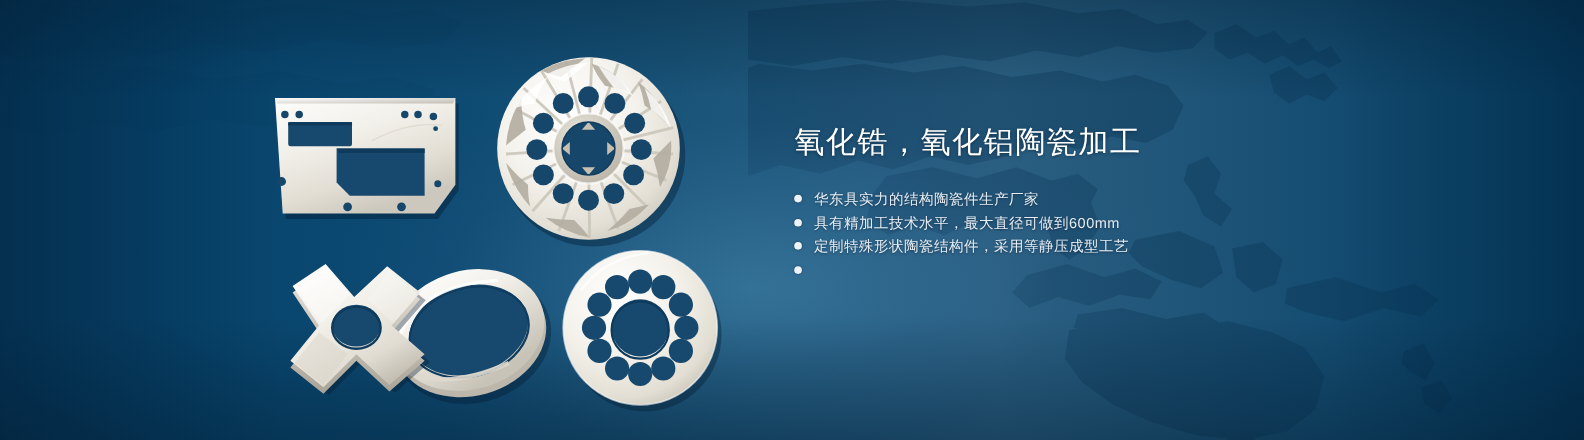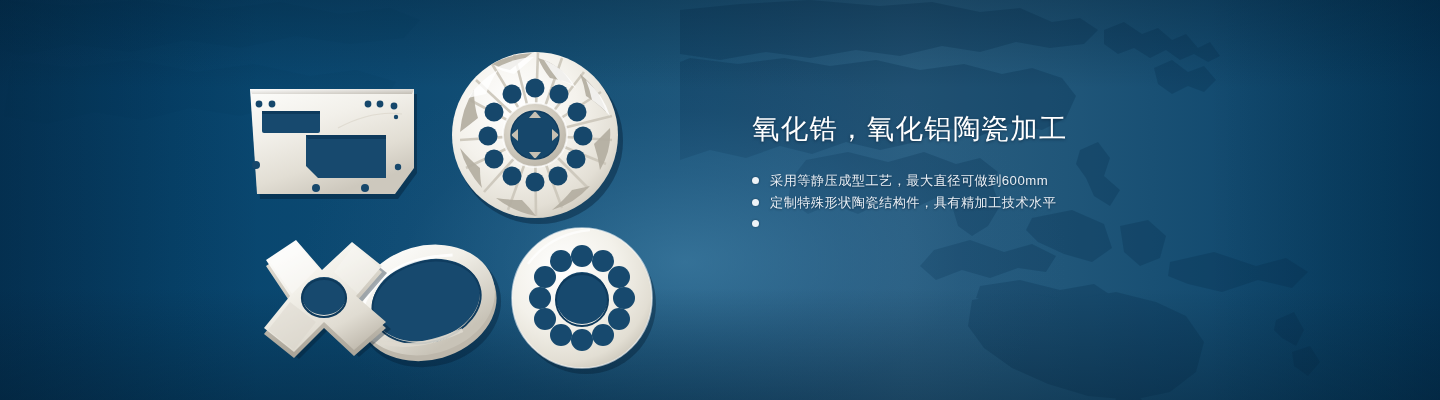--- a/index.html
+++ b/index.html
@@ -81,21 +81,21 @@
     width: 470px;
     height: 330px;
   }
   .part {
     position: absolute;
   }
 
   
   .copy {
     position: absolute;
-    left: 752px;
+    left: 722px;
     top: 112px;
     width: 620px;
   }
   .headline {
     color: #ffffff;
     font-size: 27.5px;
     line-height: 34px;
     letter-spacing: 1.2px;
     font-weight: 400;
     text-shadow: 0 1px 3px rgba(0,20,40,0.55);
@@ -423,24 +423,28 @@
       <path d="M24,44 Q46,14 86,10" stroke="#ffffff" stroke-width="2.4" fill="none" opacity="0.7"></path>
     </svg>
   </div>
 
   <div class="copy">
     <div class="headline">氧化锆，氧化铝陶瓷加工</div>
 
     <ul class="bullets">
       <li class="bullet">
         <span class="bullet-dot"></span>
-        <span class="bullet-text">采用等静压成型工艺，最大直径可做到600mm</span>
+        <span class="bullet-text">华东具实力的结构陶瓷件生产厂家</span>
       </li>
       <li class="bullet">
         <span class="bullet-dot"></span>
-        <span class="bullet-text">定制特殊形状陶瓷结构件，具有精加工技术水平</span>
+        <span class="bullet-text">具有精加工技术水平，最大直径可做到600mm</span>
+      </li>
+      <li class="bullet">
+        <span class="bullet-dot"></span>
+        <span class="bullet-text">定制特殊形状陶瓷结构件，采用等静压成型工艺</span>
       </li>
       <li class="bullet">
         <span class="bullet-dot"></span>
       </li>
     </ul>
   </div>
 </div>
 
 </body></html>

